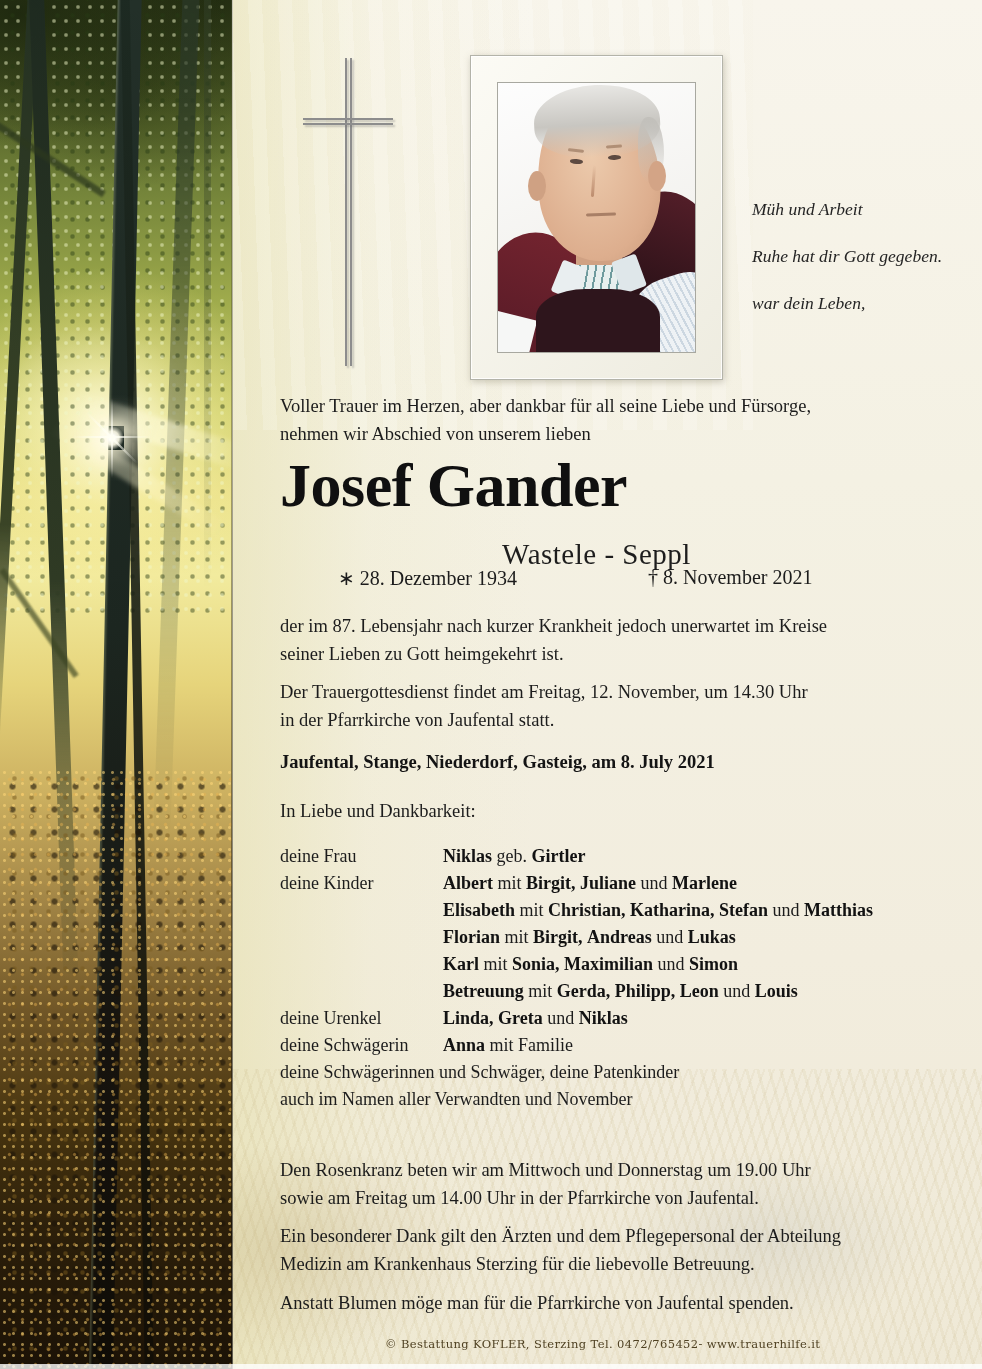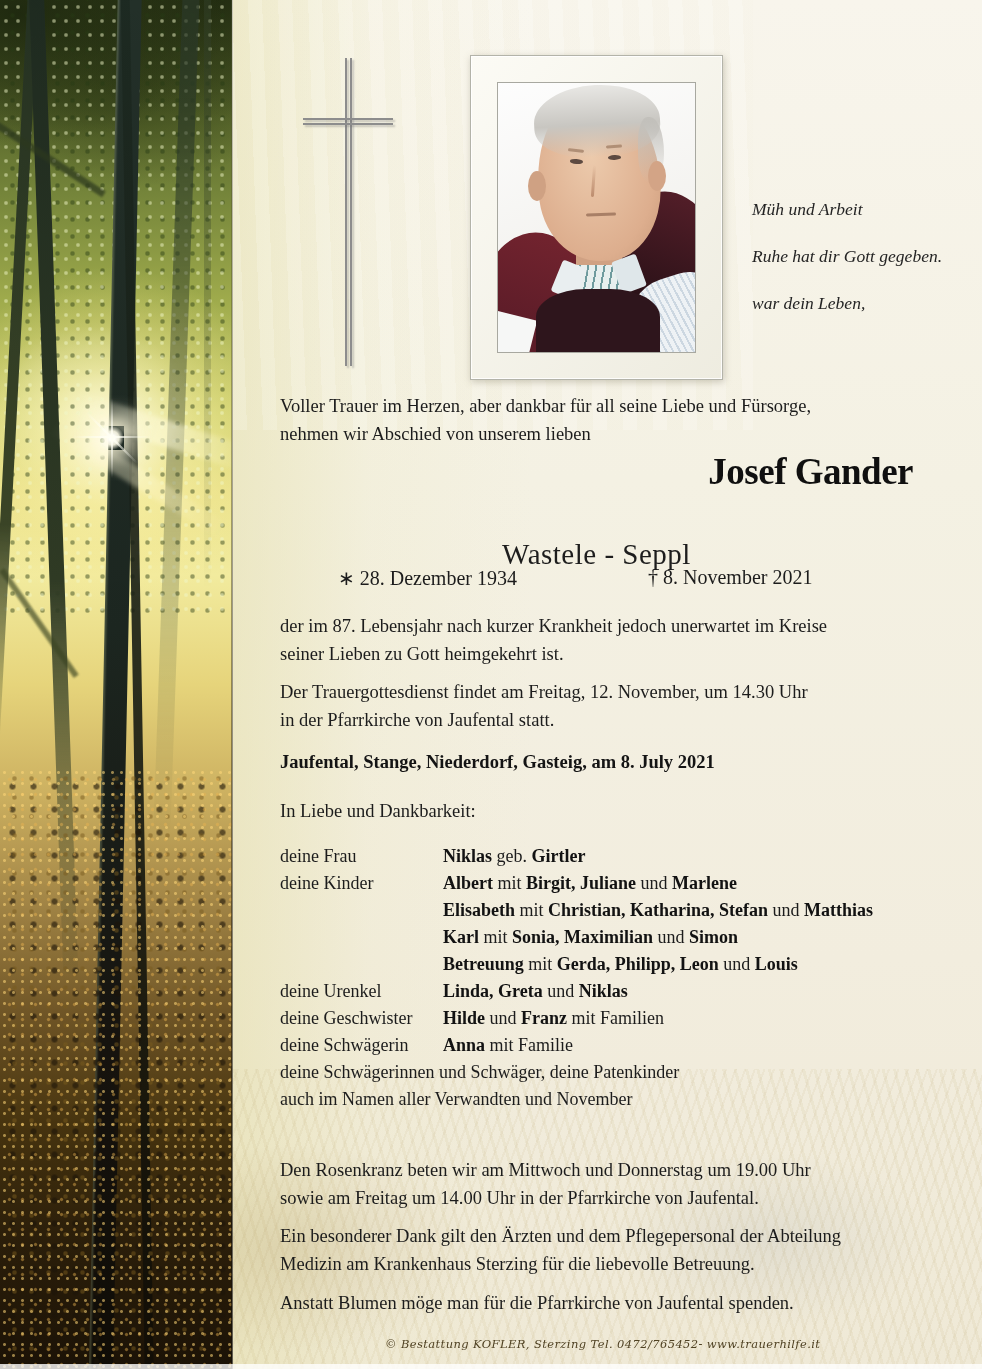--- a/index.html
+++ b/index.html
@@ -101,39 +101,39 @@
   .p-brow-l{left:70px;top:66px;width:16px;height:3px;background:#b08f76;border-radius:2px;transform:rotate(6deg);}
   .p-brow-r{left:108px;top:62px;width:16px;height:3px;background:#b08f76;border-radius:2px;transform:rotate(-4deg);}
   .p-eye-l{left:72px;top:76px;width:13px;height:4.5px;background:#5d4a41;border-radius:50%;transform:rotate(5deg);}
   .p-eye-r{left:110px;top:72px;width:13px;height:4.5px;background:#5d4a41;border-radius:50%;transform:rotate(-3deg);}
   .p-nose{left:94px;top:82px;width:3px;height:32px;background:linear-gradient(180deg,rgba(188,140,110,0),#bc8c6e);border-radius:2px;transform:rotate(4deg);}
   .p-mouth{left:88px;top:130px;width:30px;height:3px;background:#a87f66;border-radius:2px;transform:rotate(-2deg);}
   
   .txt{position:absolute;white-space:nowrap;font-family:Liberation Serif, serif;}
   .quote{left:752px;top:186px;font-size:17.5px;font-style:italic;line-height:47px;color:#242424;}
   .intro{left:280px;top:392px;font-size:18.5px;line-height:28px;}
-  .name{left:280px;top:450px;width:633px;text-align:right;font-size:37px;font-weight:bold;letter-spacing:-.5px;color:#101010;}
+  .name{left:280px;top:450px;width:633px;text-align:left;font-size:62px;font-weight:bold;letter-spacing:-.5px;color:#101010;}
   .nickname{left:280px;top:510px;width:633px;text-align:center;font-size:29px;letter-spacing:.5px;color:#1d1d1d;margin-top:28px;}
   .dates{font-size:20px;}
   .date-birth{left:338px;top:566px;}
   .date-death{left:648px;top:566px;}
   .para{left:280px;font-size:18.5px;line-height:28px;}
   .p1{top:612px;}
   .p2{top:678px;}
   .place-date{top:748px;font-weight:bold;color:#141414;}
   .thanks{top:797px;}
   .family{left:280px;top:843px;font-size:18px;line-height:27px;}
   .fam-row{white-space:nowrap;}
   .fam-label{display:inline-block;width:163px;}
   .fam-label.wide{width:auto;}
   .b{font-weight:bold;color:#121212;}
   .p3{top:1156px;}
   .p4{top:1222px;}
   .p5{top:1289px;}
-  .footer{left:385px;top:1337px;font-family:"DejaVu Serif",serif;font-style:italic;font-size:11.5px;letter-spacing:.4px;color:#4f4122;}
+  .footer{left:385px;top:1337px;font-family:"DejaVu Serif",serif;font-size:11.5px;letter-spacing:.4px;color:#4f4122;}
 </style>
 </head>
 <body>
 
 <div class="page">
 
   <div class="forest">
     <div class="trunk t1"></div>
     <div class="trunk t2"></div>
     <div class="trunk t3"></div>
@@ -215,24 +215,24 @@
   </div>
 
   <div class="txt para place-date">Jaufental, Stange, Niederdorf, Gasteig, am 8. July 2021</div>
 
   <div class="txt para thanks">In Liebe und Dankbarkeit:</div>
 
   <div class="txt family">
       <div class="fam-row"><span class="fam-label">deine Frau</span><span class="fam-value"><span></span><span class="b">Niklas</span><span> geb. </span><span class="b">Girtler</span><span></span></span></div>
       <div class="fam-row"><span class="fam-label">deine Kinder</span><span class="fam-value"><span></span><span class="b">Albert</span><span> mit </span><span class="b">Birgit,</span><span> </span><span class="b">Juliane</span><span> und </span><span class="b">Marlene</span><span></span></span></div>
       <div class="fam-row"><span class="fam-label"></span><span class="fam-value"><span></span><span class="b">Elisabeth</span><span> mit </span><span class="b">Christian,</span><span> </span><span class="b">Katharina,</span><span> </span><span class="b">Stefan</span><span> und </span><span class="b">Matthias</span><span></span></span></div>
+      <div class="fam-row"><span class="fam-label"></span><span class="fam-value"><span></span><span class="b">Florian</span><span> mit </span><span class="b">Birgit,</span><span> </span><span class="b">Andreas</span><span> und </span><span class="b">Lukas</span><span></span></span></div>
       <div class="fam-row"><span class="fam-label"></span><span class="fam-value"><span></span><span class="b">Karl</span><span> mit </span><span class="b">Sonia,</span><span> </span><span class="b">Maximilian</span><span> und </span><span class="b">Simon</span><span></span></span></div>
       <div class="fam-row"><span class="fam-label"></span><span class="fam-value"><span></span><span class="b">Betreuung</span><span> mit </span><span class="b">Gerda,</span><span> </span><span class="b">Philipp,</span><span> </span><span class="b">Leon</span><span> und </span><span class="b">Louis</span><span></span></span></div>
       <div class="fam-row"><span class="fam-label">deine Urenkel</span><span class="fam-value"><span></span><span class="b">Linda,</span><span> </span><span class="b">Greta</span><span> und </span><span class="b">Niklas</span><span></span></span></div>
-      <div class="fam-row"><span class="fam-label">deine Geschwister</span><span class="fam-value"><span></span><span class="b">Hilde</span><span> und </span><span class="b">Franz</span><span> mit Familien</span></span></div>
       <div class="fam-row"><span class="fam-label">deine Schwägerin</span><span class="fam-value"><span></span><span class="b">Anna</span><span> mit Familie</span></span></div>
       <div class="fam-row"><span class="fam-label wide">deine Schwägerinnen und Schwäger, deine Patenkinder</span></div>
       <div class="fam-row"><span class="fam-label wide">auch im Namen aller Verwandten und November</span></div>
     </div>
 
   <div class="txt para p3">
     <div>Den Rosenkranz beten wir am Mittwoch und Donnerstag um 19.00 Uhr</div>
     <div>sowie am Freitag um 14.00 Uhr in der Pfarrkirche von Jaufental.</div>
   </div>
 

